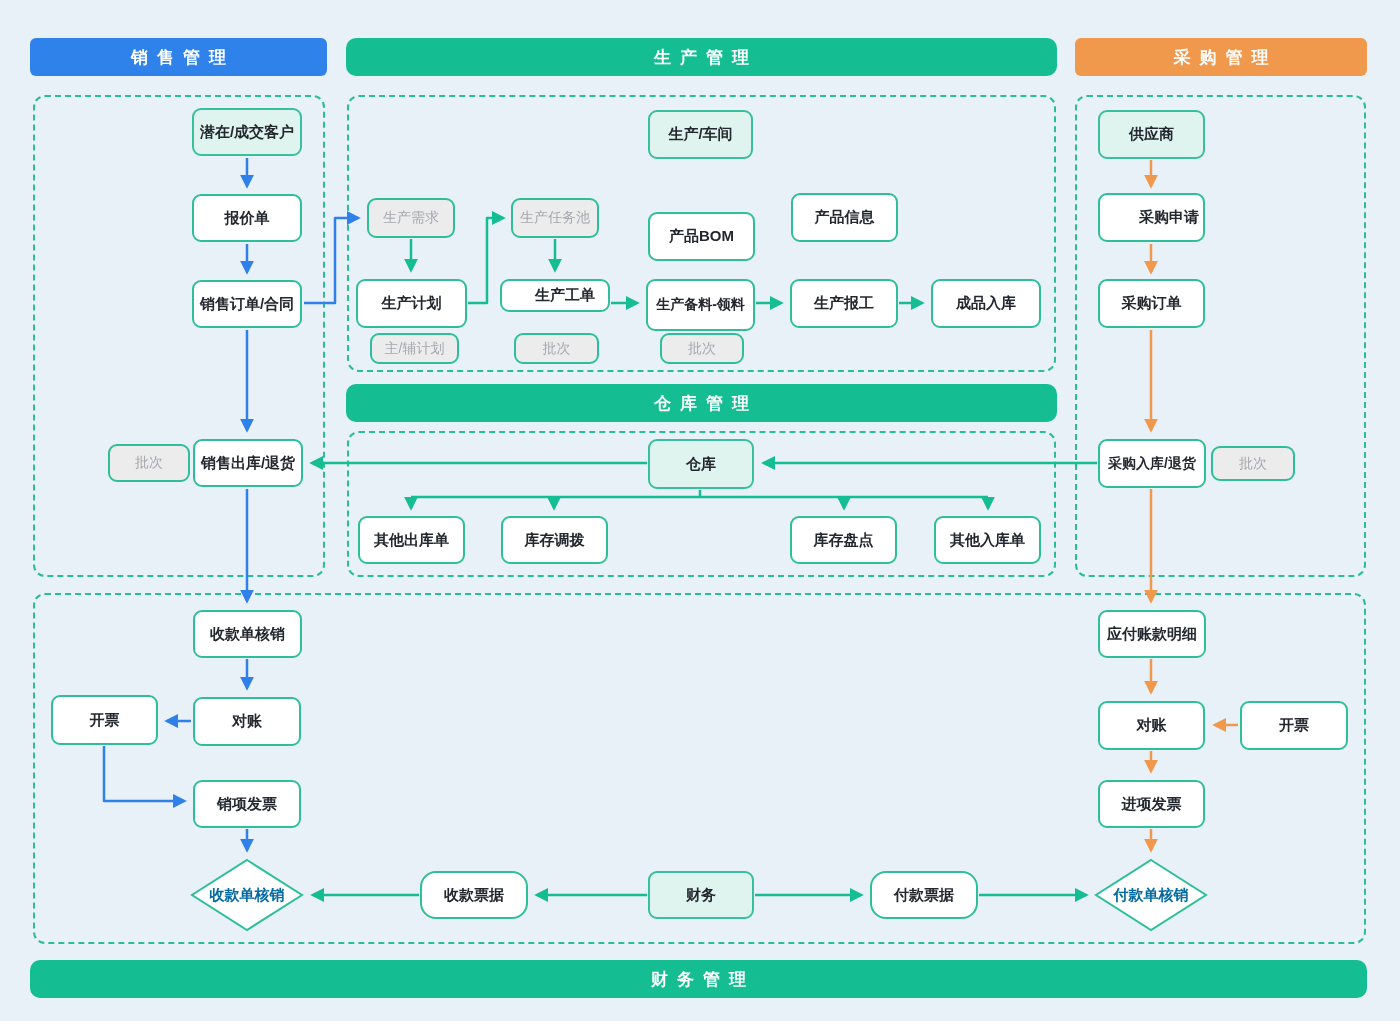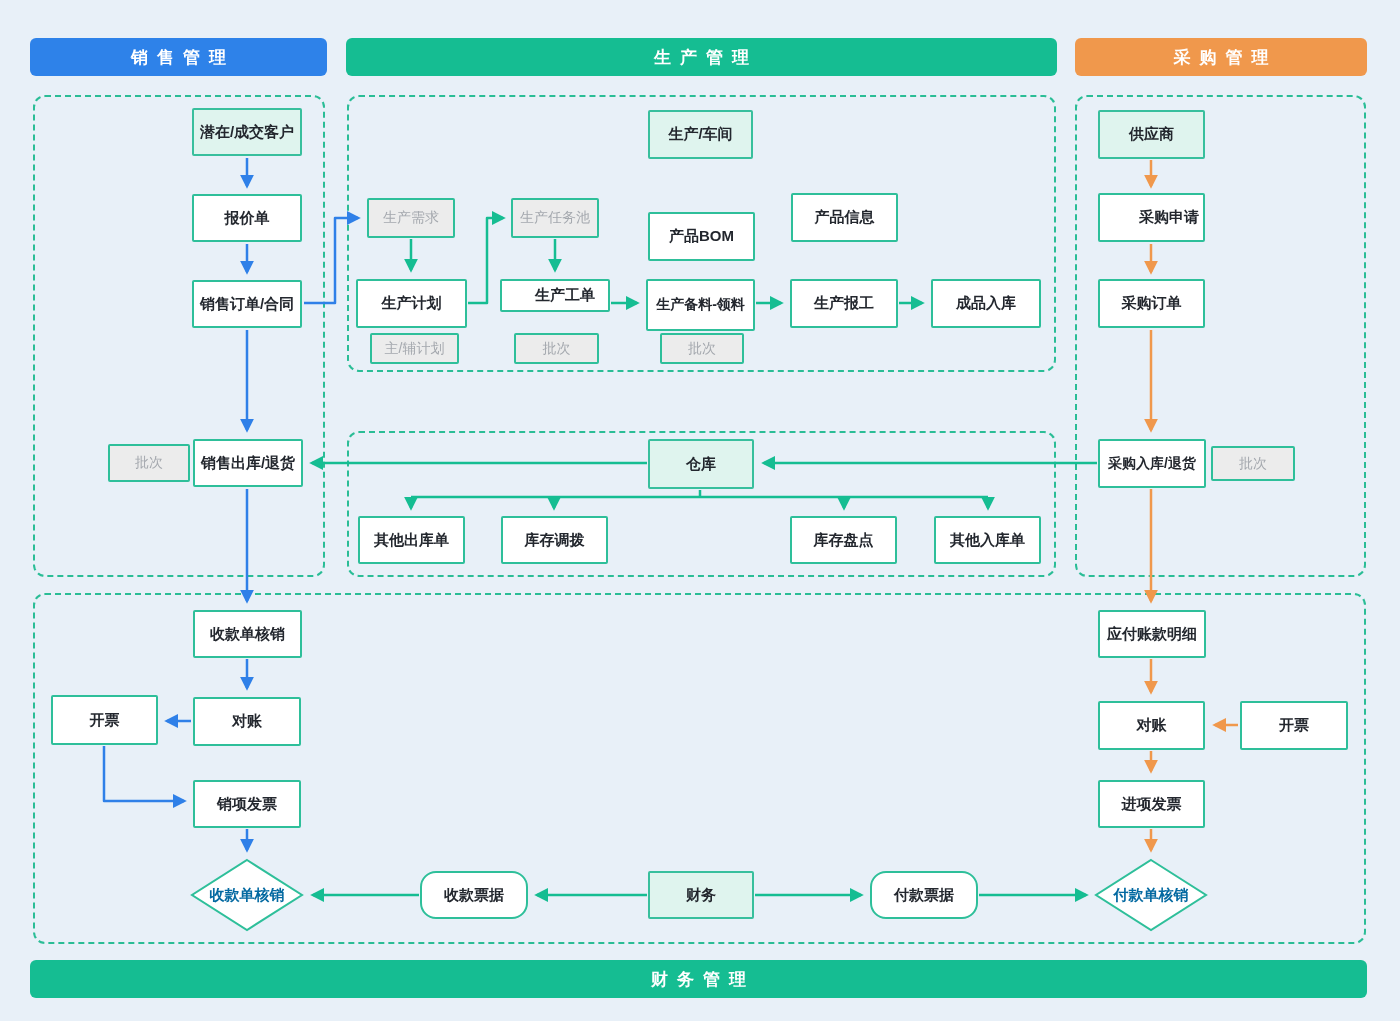--- a/index.html
+++ b/index.html
@@ -1,42 +1,43 @@
 <!DOCTYPE html>
 <html><head>
 <meta charset="utf-8">
 <style>
   html,body{margin:0;padding:0;}
   body{font-family:"Liberation Sans","DejaVu Sans",sans-serif;background:#dfe9f3;}
   #stage{position:relative;width:1400px;height:1021px;background:#e8f0f8;overflow:hidden;}
   .bar{position:absolute;border-radius:6px;color:#ffffff;font-weight:700;font-size:17px;
        display:flex;align-items:center;justify-content:center;letter-spacing:9px;text-indent:9px;}
   .bar.blue{background:#2e82e9;text-align:center;}
-  .bar.green{background:#15bd92;}
+  .bar.green{background:#15bd92;border-radius:10px;}
   .bar.orange{background:#f0984c;}
   .zone{position:absolute;border:2px dashed #2abd96;border-radius:12px;box-sizing:border-box;}
   .node{position:absolute;display:flex;align-items:center;justify-content:center;box-sizing:border-box;
-        background:#ffffff;border:2px solid #2ebf9a;border-radius:2px;
+        background:#ffffff;border:2px solid #2ebf9a;border-radius:9px;
         font-size:15px;font-weight:600;color:#23272e;text-align:center;white-space:nowrap;}
   .node.fill{background:#dff4ee;border-color:#38bf9d;}
   .node.gray{background:#ececec;border-color:#2ebf9a;color:#a4a8ae;font-weight:500;font-size:14px;}
   .node.pill{border-radius:16px;}
   .diamond{position:absolute;display:flex;align-items:center;justify-content:center;}
   .diamond svg{position:absolute;left:0;top:0;}
   .diamond span{position:relative;font-size:15px;font-weight:600;color:#0369a1;white-space:nowrap;}
   #arrows{position:absolute;left:0;top:0;pointer-events:none;}
 </style>
 </head>
 <body>
 
 <div id="stage">
 
   <div class="bar blue" style="left:30px;top:38px;width:297px;height:38px;">销售管理</div>
   <div class="bar green" style="left:346px;top:38px;width:711px;height:38px;">生产管理</div>
   <div class="bar orange" style="left:1075px;top:38px;width:292px;height:38px;">采购管理</div>
+  <div class="bar green" style="left:346px;top:384px;width:711px;height:38px;">仓库管理</div>
   <div class="bar green" style="left:30px;top:960px;width:1337px;height:38px;">财务管理</div>
 
   <div class="zone" style="left:33px;top:95px;width:292px;height:482px;"></div>
   <div class="zone" style="left:347px;top:95px;width:709px;height:277px;"></div>
   <div class="zone" style="left:347px;top:431px;width:709px;height:146px;"></div>
   <div class="zone" style="left:1075px;top:95px;width:291px;height:482px;"></div>
   <div class="zone" style="left:33px;top:593px;width:1333px;height:351px;"></div>
 
   <svg id="arrows" width="1400" height="1021" viewBox="0 0 1400 1021">
     <defs>

